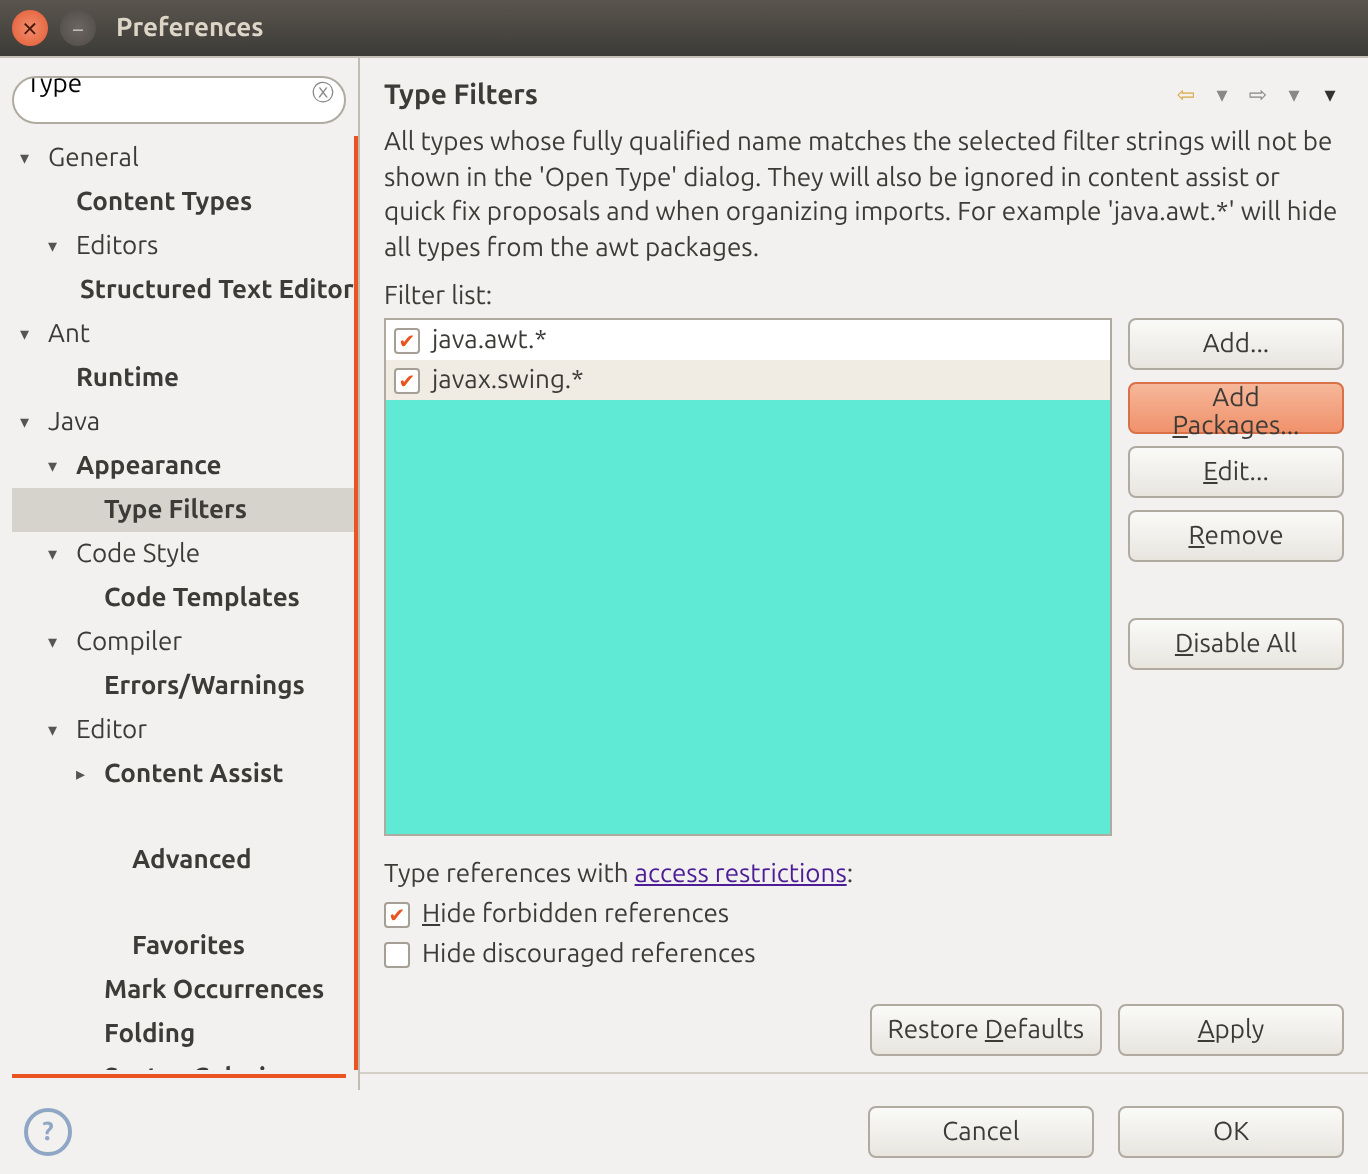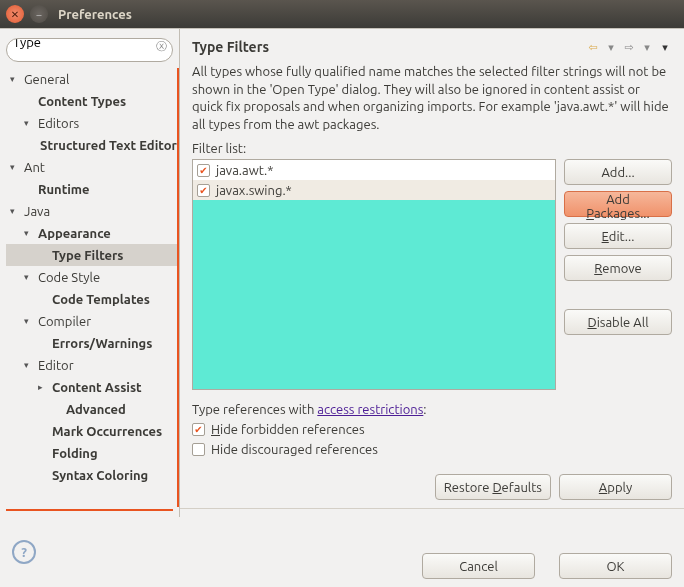--- a/index.html
+++ b/index.html
@@ -20,21 +20,21 @@
 .search-clear { position: absolute; right: 12px; top: 10px; color: #888; font-size: 11px; }
 .tree { flex: 1; overflow-y: auto; overflow-x: hidden; border-right: 2px solid #e95420; margin-right: 0; }
 .tree-item { display: flex; align-items: center; height: 22px; padding-left: 4px; white-space: nowrap; cursor: default; }
 .tree-item .arrow { width: 12px; font-size: 9px; color: #555; display: inline-block; }
 .tree-item .label { padding-left: 2px; }
 .tree-item.bold .label { font-weight: bold; }
 .tree-item.selected { background: #d6d2cc; }
 .tree-item.l1 { padding-left: 4px; }
 .tree-item.l2 { padding-left: 18px; }
 .tree-item.l3 { padding-left: 32px; }
-.tree-item.l4 { padding-left: 46px; }
+.tree-item.l4 { padding-left: 46px; margin-top: 21px; }
 .sidebar-bottom-rule { border-top: 2px solid #e95420; margin: 2px 6px 0 0; }
 
 .main { flex: 1; display: flex; flex-direction: column; padding: 10px 12px 8px 12px; overflow: hidden; }
 .main-header { display: flex; justify-content: space-between; align-items: center; margin-bottom: 8px; }
 .main-title { font-weight: bold; font-size: 14px; }
 .header-icons { display: flex; gap: 4px; align-items: center; }
 .hi { width: 14px; height: 14px; font-size: 11px; color: #888; display: inline-flex; align-items: center; justify-content: center; }
 .hi.active { color: #d9a94b; }
 .desc { color: #3c3b37; line-height: 1.35; margin-bottom: 8px; }
 .filter-label { margin-bottom: 4px; }
@@ -53,21 +53,21 @@
 .underline-key { text-decoration: underline; }
 
 .refs { margin-top: 12px; }
 .refs .link { color: #4c1d95; text-decoration: underline; }
 .check-row { display: flex; align-items: center; gap: 6px; margin-top: 6px; }
 
 .main-footer1 { display: flex; justify-content: flex-end; gap: 8px; margin-top: 10px; padding-top: 8px; }
 .footer-sep { border-top: 1px solid #d4cfc6; margin: 8px -12px 0 -12px; }
 .bottom-bar { display: flex; align-items: center; justify-content: space-between; padding: 8px 12px; }
 .help-icon { width: 24px; height: 24px; border: 2px solid #8fa7c5; border-radius: 50%; display: inline-flex; align-items: center; justify-content: center; color: #8fa7c5; font-weight: bold; }
-.bottom-buttons { display: flex; gap: 24px; margin-top: 28px; }
+.bottom-buttons { display: flex; gap: 12px; }
 button.wide { width: 113px; }
 </style>
 </head>
 <body>
 
 <div class="window">
   <div class="titlebar">
     <span class="btn close-btn">✕</span>
     <span class="btn min-btn">–</span>
     <span class="title">Preferences</span>
@@ -136,20 +136,24 @@
             <span class="arrow">▾</span>
             <span class="label">Editor</span>
           </div>
           <div class="tree-item l3 bold">
             <span class="arrow">▸</span>
             <span class="label">Content Assist</span>
           </div>
           <div class="tree-item l4 bold">
             <span class="arrow"></span>
             <span class="label">Advanced</span>
+          </div>
+          <div class="tree-item l4 bold">
+            <span class="arrow"></span>
+            <span class="label">Favorites</span>
           </div>
           <div class="tree-item l3 bold">
             <span class="arrow"></span>
             <span class="label">Mark Occurrences</span>
           </div>
           <div class="tree-item l3 bold">
             <span class="arrow"></span>
             <span class="label">Folding</span>
           </div>
           <div class="tree-item l3 bold">

